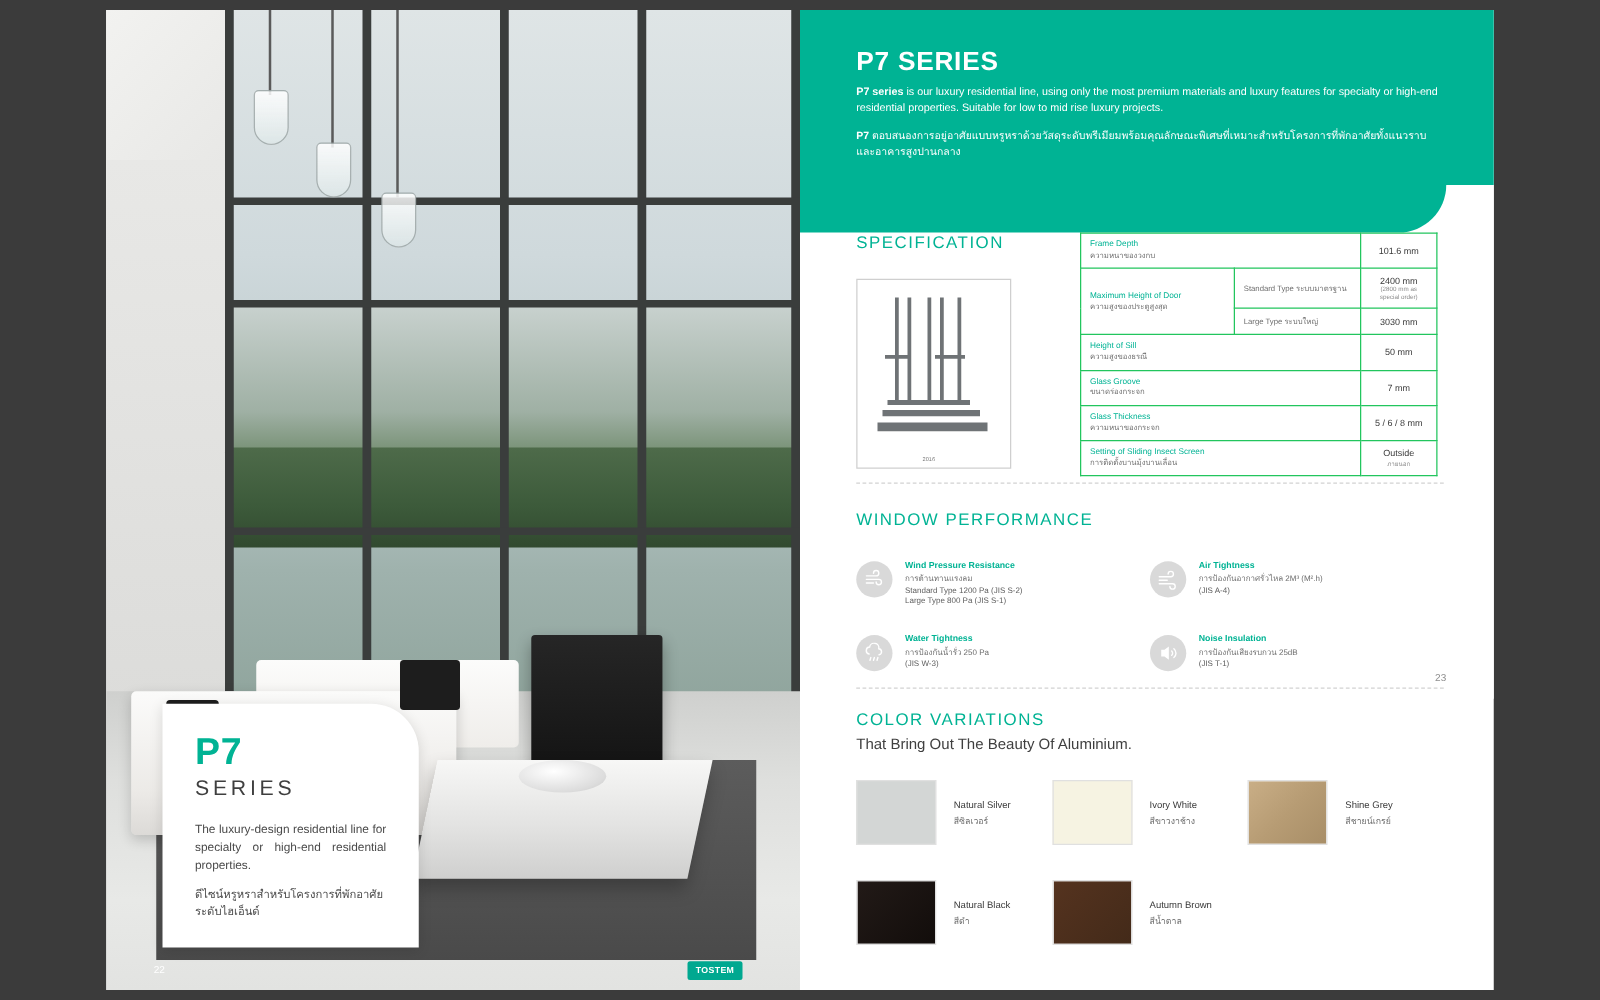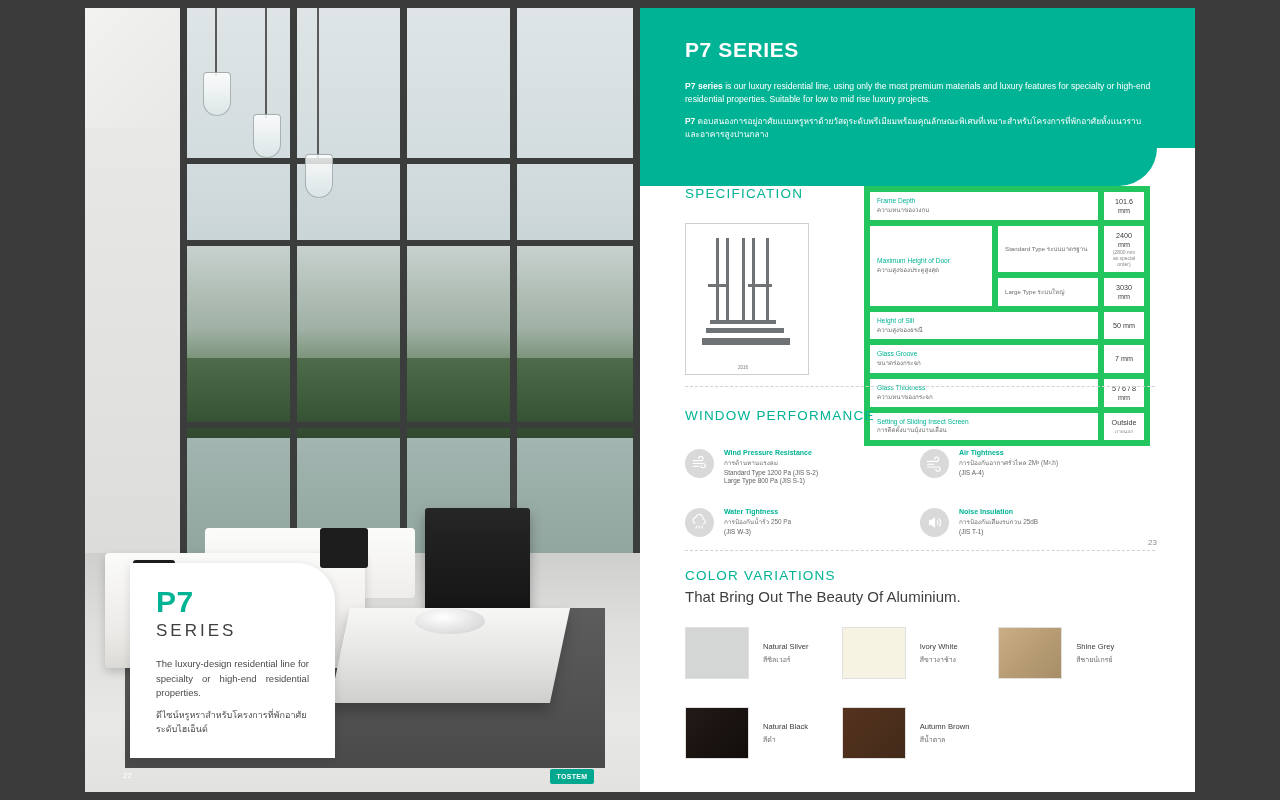--- a/index.html
+++ b/index.html
@@ -70,54 +70,54 @@
   .logo-left span{font-size:7px;color:#ffffff;font-weight:bold;letter-spacing:.3px;}
 
   
   .right-page{position:relative;width:555px;height:551px;background:#ffffff;}
   .green-head{position:absolute;left:0;top:0;width:555px;height:140px;background:#00b394;
     border-bottom-right-radius:0;}
   .green-head:after{content:"";position:absolute;left:0;bottom:-38px;width:517px;height:38px;
     background:#00b394;border-bottom-right-radius:38px;}
   .gh-inner{position:absolute;left:45px;top:30px;right:40px;}
   .gh-title{font-size:21px;font-weight:bold;color:#ffffff;letter-spacing:.6px;}
-  .gh-p{margin-top:18px;font-size:8.6px;color:#ffffff;line-height:1.55;}
+  .gh-p{margin-top:5px;font-size:8.6px;color:#ffffff;line-height:1.55;}
   .gh-p b{font-weight:bold;}
   .gh-th{margin-top:8px;font-size:8.4px;color:#ffffff;line-height:1.6;}
   .sec-title{font-size:13.5px;color:#00b394;letter-spacing:1.2px;}
 
   .spec-wrap{position:absolute;left:45px;top:178px;width:468px;display:flex;gap:24px;}
   .spec-left{width:155px;}
   .spec-img{margin-top:22px;width:122px;height:150px;border:1px solid #cfcfcf;background:#fff;
     position:relative;overflow:hidden;}
   .sash{position:absolute;background:#6f7376;}
   .spec-img .lbl{position:absolute;left:52px;bottom:4px;font-size:4.5px;color:#7a7a7a;}
 
   table.spec{border-collapse:collapse;width:286px;margin-top:0;}
-  table.spec td{border:6px solid #22c55e;padding:5px 7px;vertical-align:middle;}
+  table.spec td{border:1px solid #22c55e;padding:5px 7px;vertical-align:middle;}
   .sp-name{width:108px;}
   .sp-en{font-size:6.6px;color:#00b394;line-height:1.35;}
   .sp-th{font-size:6.2px;color:#6d6d6d;line-height:1.35;}
   .sp-sub{font-size:6.2px;color:#6d6d6d;width:86px;text-align:left;}
   .sp-val{font-size:7.2px;color:#3a3a3a;text-align:center;}
   .sp-val small{font-size:5px;color:#8a8a8a;display:block;}
 
   .divider{position:absolute;left:45px;right:40px;border-top:1px dashed #d2d2d2;}
 
   .perf-wrap{position:absolute;left:45px;top:400px;right:40px;}
   .perf-grid{display:flex;flex-wrap:wrap;margin-top:26px;}
   .perf-item{width:50%;display:flex;gap:10px;margin-bottom:24px;}
   .perf-icon{width:29px;height:29px;border-radius:50%;background:#d9d9d9;flex:0 0 29px;
     display:flex;align-items:center;justify-content:center;color:#ffffff;}
   .perf-txt .h{font-size:7px;color:#00b394;font-weight:bold;}
   .perf-txt .th{font-size:6.4px;color:#6d6d6d;margin-top:2px;}
   .perf-txt .l{font-size:6.4px;color:#5d5d5d;margin-top:1px;}
 
   .color-wrap{position:absolute;left:45px;top:560px;right:40px;}
-  .color-sub{font-size:15px;color:#3f3f3f;margin-top:5px;}
+  .color-sub{font-size:12px;color:#3f3f3f;margin-top:5px;}
   .swatch-grid{display:flex;flex-wrap:wrap;margin-top:22px;}
   .swatch{width:33.33%;display:flex;align-items:center;gap:14px;margin-bottom:28px;}
   .sw-box{width:62px;height:50px;flex:0 0 62px;border:1px solid #e0e0e0;}
   .sw-en{font-size:7.6px;color:#3a3a3a;}
   .sw-th{font-size:7px;color:#6d6d6d;margin-top:3px;}
 
   .pagenum-right{position:absolute;right:38px;bottom:12px;font-size:8px;color:#8d8d8d;}
 </style>
 </head>
 <body>

